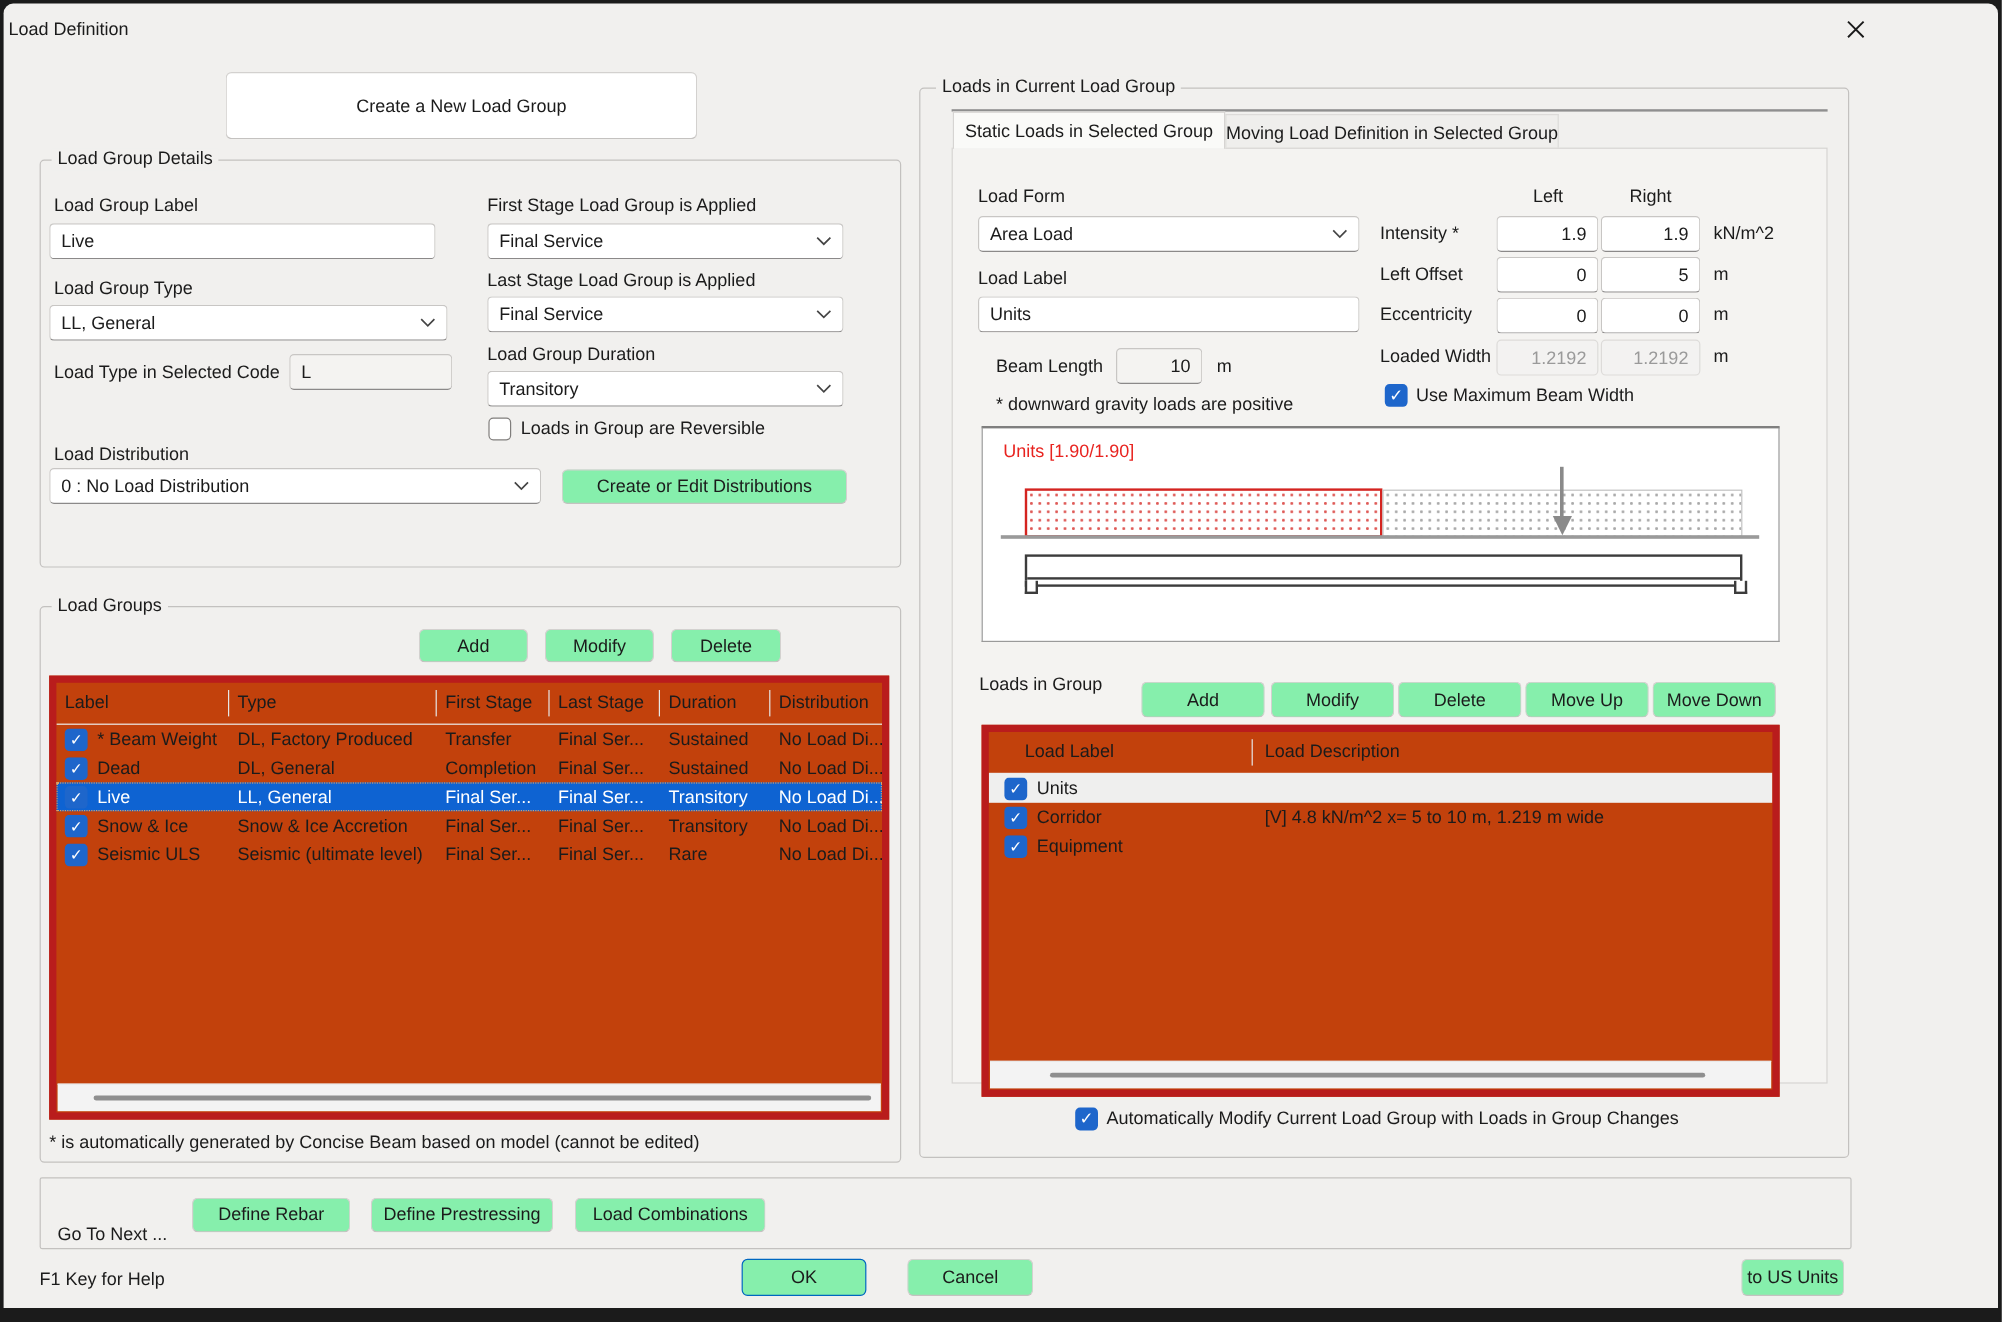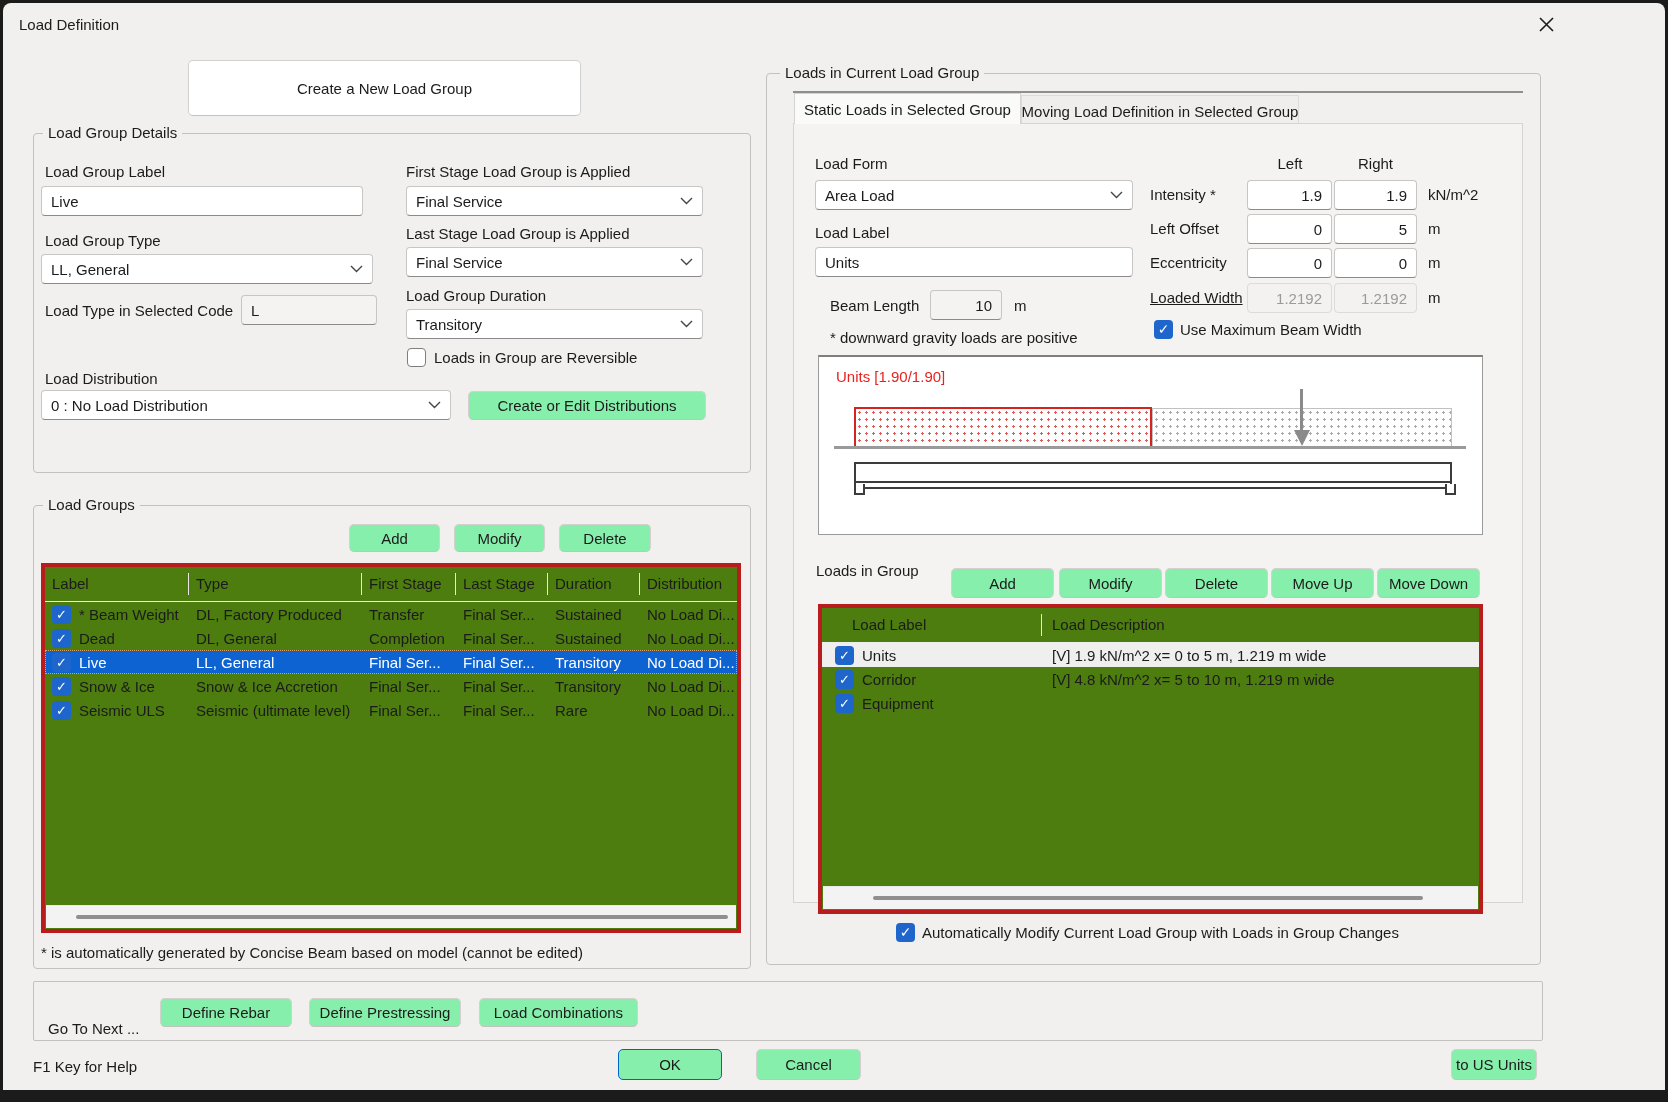--- a/index.html
+++ b/index.html
@@ -19,21 +19,21 @@
     border-bottom-color:#8b8989;border-radius:4px;padding:0 9px;box-sizing:border-box;white-space:nowrap;overflow:hidden;}
   .field.num{justify-content:flex-end;}
   .field.dis{background:#f3f2f1;border-color:#dddbd9;border-bottom-color:#dddbd9;color:#9a9a9a;}
   .field.flat{background:#f4f3f1;}
   .combo{justify-content:space-between;}
   .chev{display:flex;align-items:center;margin-left:8px;}
   .cb{position:absolute;width:19px;height:19px;border-radius:4px;box-sizing:border-box;}
   .cb.on{background:#1e66cb;}
   .cb.on::after{content:"✓";color:#fff;font-size:14px;line-height:19px;display:block;text-align:center;}
   .cb.off{background:#fff;border:1px solid #807e7c;}
-  .tbl{position:absolute;background:#4d7c0f;border:4px solid #b91c1c;box-sizing:border-box;overflow:hidden;}
+  .tbl{position:absolute;background:#c2410c;border:6px solid #b91c1c;box-sizing:border-box;overflow:hidden;}
   .thead{display:flex;height:34px;align-items:center;border-bottom:1px solid #ededed;}
   .th{box-sizing:border-box;height:22px;line-height:22px;border-right:1px solid #e6e6e6;
       padding-left:7px;overflow:hidden;white-space:nowrap;}
   .th:last-child{border-right:none;}
   .trow{display:flex;height:24px;align-items:center;position:relative;}
   .td{box-sizing:border-box;padding-left:7px;overflow:hidden;white-space:nowrap;display:flex;align-items:center;gap:8px;}
   .trow.sel{background:#0e63d2;color:#fff;outline:1px dotted #d9a06a;outline-offset:-1px;}
   .rowcb{position:relative;flex:none;width:19px;height:19px;border-radius:4px;background:#1e66cb;}
   .rowcb::after{content:"✓";color:#fff;font-size:13px;line-height:19px;display:block;text-align:center;}
   .sbar{position:absolute;left:1px;right:1px;bottom:1px;height:22px;background:#f3f3f3;border-top:1px solid #e9e9e9;}
@@ -49,21 +49,21 @@
   .beam{position:absolute;border:2px solid #3c3c3c;background:#fff;box-sizing:border-box;}
   .beamline{position:absolute;left:0;right:0;bottom:4px;border-top:2px solid #3c3c3c;}
   .beamtab{position:absolute;width:7px;height:9px;border:2px solid #3c3c3c;border-top:none;background:#fff;bottom:-9px;}
 </style>
 </head>
 <body>
 
 <div class="stage">
  <div class="dlg">
 
-  <div class="lbl" style="left:16px;top:13px;font-size:15px;">Load Definition</div>
+  <div class="lbl" style="left:4px;top:13px;font-size:15px;">Load Definition</div>
   <div class="abs" style="left:1524px;top:8px;width:38px;height:30px;display:flex;align-items:center;justify-content:center;">
     <span>
       <svg width="15" height="15" viewBox="0 0 15 15">
             <path d="M1 1 L14 14 M14 1 L1 14" stroke="#1b1b1b" stroke-width="1.6" fill="none"></path>
           </svg>
     </span>
   </div>
 
   <div class="btn" style="left:185px;top:57px;width:393px;height:56px;background:#fff;">
     <span>Create a New Load Group</span>
@@ -331,21 +331,21 @@
 
   <div class="lbl" style="left:1147px;top:251px;">Eccentricity</div>
   <div class="field num" style="left:1244px;top:245px;width:85px;height:30px;">
         <span>0</span>
       </div>
   <div class="field num" style="left:1331px;top:245px;width:83px;height:30px;">
         <span>0</span>
       </div>
   <div class="lbl" style="left:1425px;top:251px;">m</div>
 
-  <div class="lbl" style="left:1147px;top:286px;text-decoration:underline;">Loaded Width</div>
+  <div class="lbl" style="left:1147px;top:286px;">Loaded Width</div>
   <div class="field num dis" style="left:1244px;top:280px;width:85px;height:30px;">
         <span>1.2192</span>
       </div>
   <div class="field num dis" style="left:1331px;top:280px;width:83px;height:30px;">
         <span>1.2192</span>
       </div>
   <div class="lbl" style="left:1425px;top:286px;">m</div>
 
   <span class="cb on" style="left:1151px;top:317px;"></span>
   <div class="lbl" style="left:1177px;top:318px;">Use Maximum Beam Width</div>
@@ -384,23 +384,20 @@
   <div class="tbl" style="left:815px;top:601px;width:665px;height:310px;">
     <div class="thead">
       <div class="th" style="width:220px;padding-left:30px;">Load Label</div>
       <div class="th" style="flex:1;padding-left:10px;">Load Description</div>
     </div>
     <div class="trow" style="background:#efefee;">
       <div class="td" style="width:220px;padding-left:13px;">
             <span class="rowcb" style="position:relative;"></span>
             <span>Units</span>
           </div>
-      <div class="td" style="flex:1;padding-left:10px;">
-            <span>[V] 1.9 kN/m^2 x= 0 to 5 m, 1.219 m wide</span>
-          </div>
     </div>
     <div class="trow">
       <div class="td" style="width:220px;padding-left:13px;">
             <span class="rowcb" style="position:relative;"></span>
             <span>Corridor</span>
           </div>
       <div class="td" style="flex:1;padding-left:10px;">
             <span>[V] 4.8 kN/m^2 x= 5 to 10 m, 1.219 m wide</span>
           </div>
     </div>

